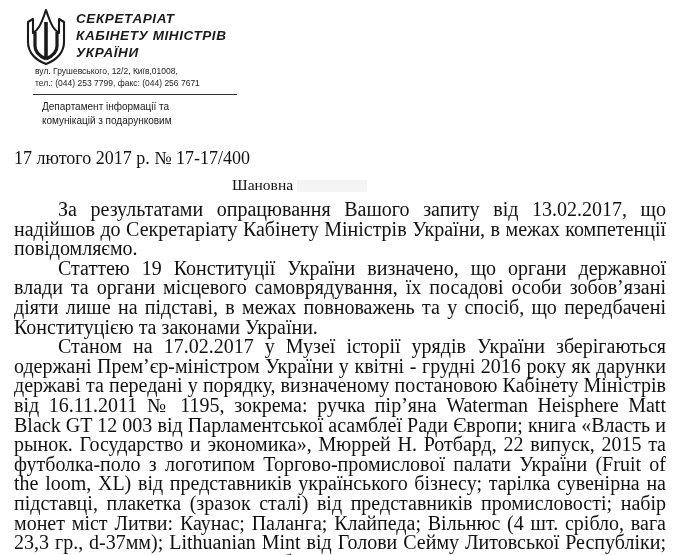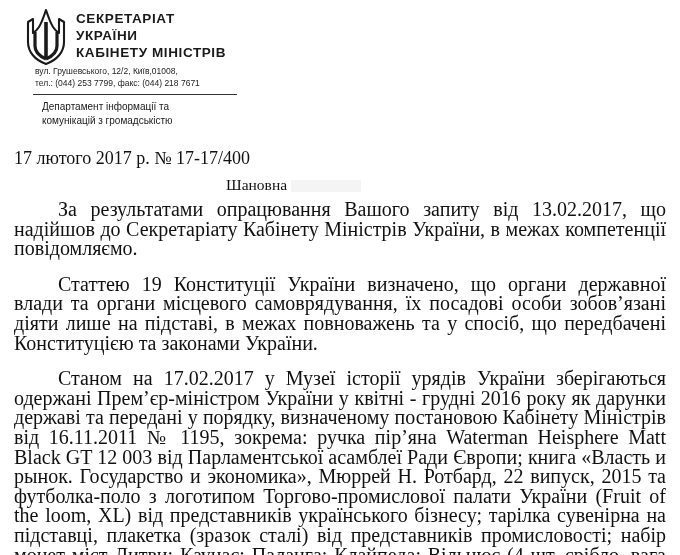--- a/index.html
+++ b/index.html
@@ -44,21 +44,21 @@
     position: absolute;
     left: 76px;
     top: 10px;
     font-family: "Liberation Sans", sans-serif;
     font-weight: bold;
     font-size: 13.5px;
     letter-spacing: 0.6px;
     line-height: 17px;
     color: #1a1a1a;
   }
-  .org-title div { white-space: nowrap; }
+  .org-title div { white-space: nowrap; font-style: italic; }
 
   .contact {
     position: absolute;
     left: 35px;
     top: 66px;
     font-family: "Liberation Sans", sans-serif;
     font-size: 8.5px;
     line-height: 11.5px;
     color: #222222;
   }
@@ -87,21 +87,21 @@
     position: absolute;
     left: 14px;
     top: 148px;
     font-size: 18px;
     color: #111111;
   }
 
   
   .salutation {
     position: absolute;
-    left: 226px;
+    left: 232px;
     top: 176px;
     font-size: 15.5px;
   }
   .redacted {
     display: inline-block;
     width: 70px;
     height: 12px;
     background: #f4f4f4;
     vertical-align: middle;
     margin-left: 4px;
@@ -116,54 +116,54 @@
     font-size: 20px;
     line-height: 19.6px;
     text-align: justify;
     text-justify: inter-word;
     color: #111111;
   }
   .body-text p {
     margin: 0 0 0 0;
     text-indent: 44px;
   }
-  .body-text p + p { margin-top: 16px; }
+  .body-text p + p { margin-top: 0px; }
 </style>
 </head>
 <body>
 
 <div class="page">
 
   <div class="letterhead">
 
     <div class="emblem-wrap">
       <svg width="48" height="58" viewBox="0 0 48 58" xmlns="http://www.w3.org/2000/svg">
         <path d="M24 2 C22 8 20 14 17 19 C15 22 13 24 11 25 L11 11 L6 14 L6 34 C6 44 13 52 24 56 C35 52 42 44 42 34 L42 14 L37 11 L37 25 C35 24 33 22 31 19 C28 14 26 8 24 2 Z" fill="none" stroke="#1a1a1a" stroke-width="2.1" stroke-linejoin="round"></path>
         <path d="M24 14 L24 50" fill="none" stroke="#1a1a1a" stroke-width="3.6"></path>
         <path d="M13 24 L13 38 C13 44 17 48 24 51" fill="none" stroke="#1a1a1a" stroke-width="3.2"></path>
         <path d="M35 24 L35 38 C35 44 31 48 24 51" fill="none" stroke="#1a1a1a" stroke-width="3.2"></path>
       </svg>
     </div>
 
     <div class="org-title">
       <div>СЕКРЕТАРІАТ</div>
+      <div>КАБІНЕТУ МІНІСТРІВ</div>
       <div>УКРАЇНИ</div>
-      <div>КАБІНЕТУ МІНІСТРІВ</div>
     </div>
 
     <div class="contact">
       <div>вул. Грушевського, 12/2, Київ,01008,</div>
-      <div>тел.: (044) 253 7799, факс: (044) 218 7671</div>
+      <div>тел.: (044) 253 7799, факс: (044) 256 7671</div>
     </div>
 
     <div class="rule"></div>
 
     <div class="dept">
       <div>Департамент інформації та</div>
-      <div>комунікацій з громадськістю</div>
+      <div>комунікацій з подарунковим</div>
     </div>
   </div>
 
   <div class="doc-meta">17 лютого 2017 р. № 17-17/400</div>
 
   <div class="salutation">
     <span>Шановна</span><span class="redacted"></span>
   </div>
 
   <div class="body-text">

